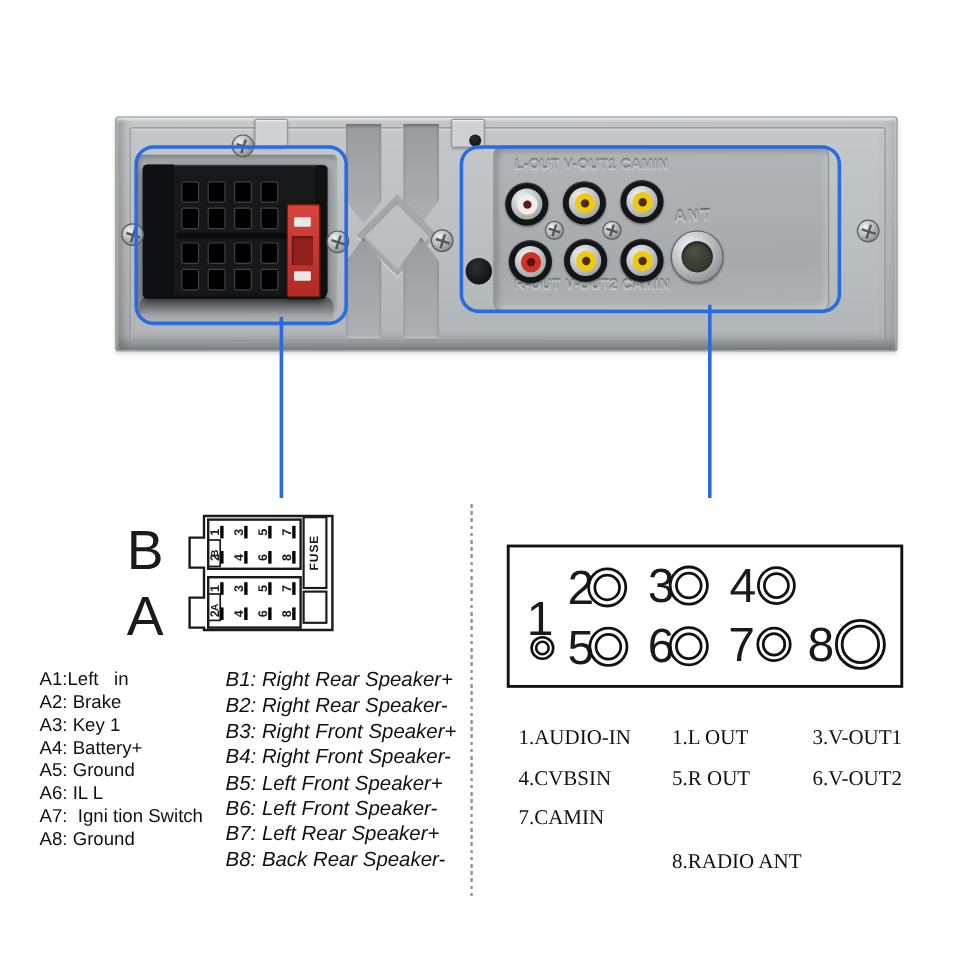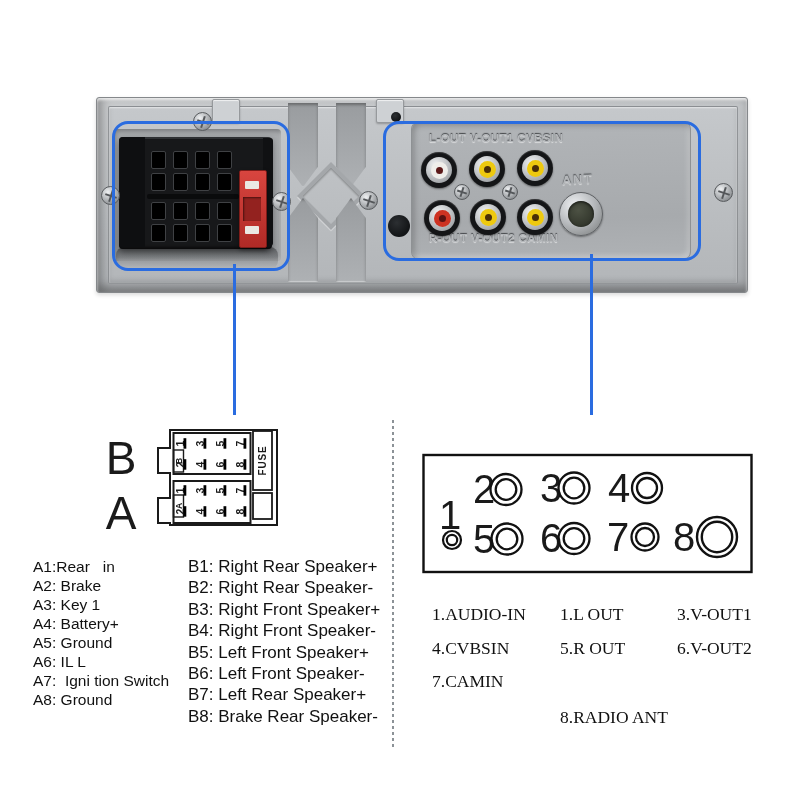--- a/index.html
+++ b/index.html
@@ -130,21 +130,21 @@
   <div class="abs pin" style="left:195px;top:224px;"></div>
   <div class="abs pin" style="left:217px;top:224px;"></div>
 
   <div class="abs conn-cap"></div>
   <div class="abs fuse"></div>
   <div class="abs fuse-win"></div>
   <div class="abs fuse-slot" style="left:245px;top:181px;"></div>
   <div class="abs fuse-slot" style="left:245px;top:226px;"></div>
 
   <div class="abs rca-panel"></div>
-  <div class="abs emboss" style="left:429px;top:132px;font-size:11.5px;">L-OUT V-OUT1 CVBSIN</div>
+  <div class="abs emboss" style="left:429px;top:132px;font-size:11.5px;">L-OUT V-OUT1 CAMIN</div>
   <div class="abs emboss" style="left:429px;top:232px;font-size:11.5px;">R-OUT V-OUT2 CAMIN</div>
   <div class="abs emboss" style="left:562px;top:172px;font-size:13px;letter-spacing:1.5px;transform:rotate(-3deg);">ANT</div>
 
   <div class="abs rca" style="left:421px;top:152px;">
     <span class="ring"></span>
     <span class="plastic" style="background:#efeeea;"></span>
     <span class="hole" style="background:#5c1a1a;"></span>
   </div>
   <div class="abs rca" style="left:469px;top:151px;">
     <span class="ring"></span>
@@ -240,38 +240,38 @@
     <rect x="223.5" y="506.2" width="2.8" height="10.5"></rect>
     <text x="239.5" y="511.5" transform="rotate(-90 239.5 511.5)" font-size="10.5" font-weight="bold" text-anchor="middle" dominant-baseline="central">8</text>
     <rect x="243.5" y="506.2" width="2.8" height="10.5"></rect>
 
     <rect x="253" y="431" width="19" height="59" fill="none" stroke="#1a1a1a" stroke-width="1.8"></rect>
     <rect x="253" y="493" width="19" height="26" fill="none" stroke="#1a1a1a" stroke-width="1.8"></rect>
     <text x="262.5" y="460.5" transform="rotate(-90 262.5 460.5)" font-size="10" font-weight="bold" letter-spacing="0.8" text-anchor="middle" dominant-baseline="central">FUSE</text>
   </svg>
 
   <div class="abs plist" style="left:33px;top:557px;">
-    <div>A1:Rear   in</div>
+    <div>A1:Left   in</div>
     <div>A2: Brake</div>
     <div>A3: Key 1</div>
     <div>A4: Battery+</div>
     <div>A5: Ground</div>
     <div>A6: IL L</div>
     <div>A7:  Igni tion Switch</div>
     <div>A8: Ground</div>
   </div>
-  <div class="abs plist b" style="left:188px;top:556px;">
+  <div class="abs plist b" style="left:188px;top:556px;font-style:italic;">
     <div>B1: Right Rear Speaker+</div>
     <div>B2: Right Rear Speaker-</div>
     <div>B3: Right Front Speaker+</div>
     <div>B4: Right Front Speaker-</div>
     <div>B5: Left Front Speaker+</div>
     <div>B6: Left Front Speaker-</div>
     <div>B7: Left Rear Speaker+</div>
-    <div>B8: Brake Rear Speaker-</div>
+    <div>B8: Back Rear Speaker-</div>
   </div>
 
   <div class="abs divider"></div>
 
   <svg class="abs" style="left:415px;top:448px;" width="345" height="132" viewBox="415 448 345 132">
     <rect x="423.5" y="455" width="328" height="117" fill="none" stroke="#111" stroke-width="2.4"></rect>
 
     <text x="450" y="529" font-size="40" text-anchor="middle">1</text>
     <circle cx="452" cy="540" r="9" fill="none" stroke="#111" stroke-width="2.2"></circle>
     <circle cx="452" cy="540" r="5.2" fill="none" stroke="#111" stroke-width="2.2"></circle>

